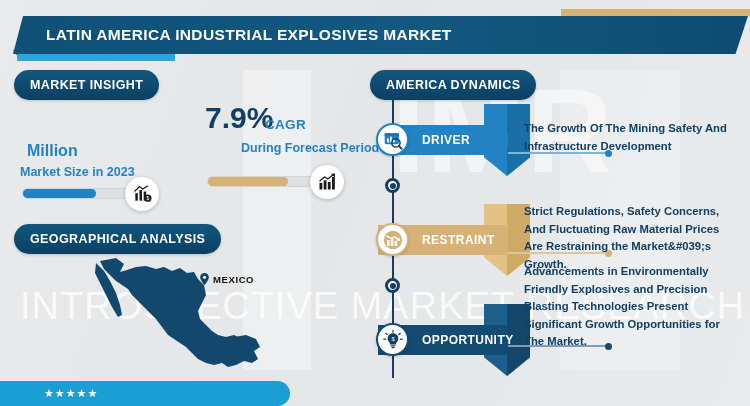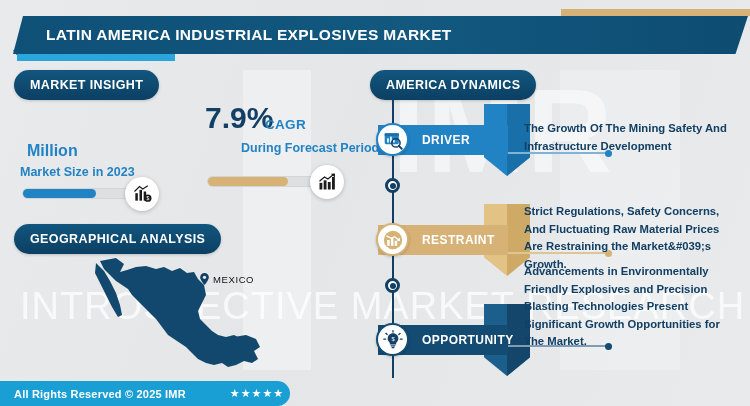--- a/index.html
+++ b/index.html
@@ -120,21 +120,21 @@
   #bubble-1 { left:125px; top:177px; }
   #bubble-2 { left:310px; top:165px; }
 
   
   .map-wrap { position:absolute; left:86px; top:255px; width:180px; height:130px; }
   .map-pin {
     position:absolute; left:200px; top:273px;
     display:flex; align-items:center; gap:4px;
   }
   .map-pin-label {
-    font-size:9.5px; font-weight:400; color:#111; letter-spacing:.6px;
+    font-size:9.5px; font-weight:700; color:#111; letter-spacing:.6px;
   }
 
   
   .spine {
     position:absolute; left:392px; top:100px; width:2px; height:278px;
     background:#123f63;
   }
   .node {
     position:absolute; width:15px; height:15px; border-radius:50%;
     background:#fff; border:3px solid #123f63;
@@ -144,21 +144,21 @@
     content:""; width:6px; height:6px; border-radius:50%; background:#123f63;
   }
   #node-1 { left:385px; top:178px; }
   #node-2 { left:385px; top:278px; }
 
   .row-bar {
     position:absolute; height:30px; display:flex; align-items:center;
     padding-left:44px; color:#fff; font-size:12px; font-weight:700;
     letter-spacing:.45px;
   }
-  #bar-driver      { left:378px; top:125px; width:130px; background:#2283c4; }
+  #bar-driver      { left:378px; top:125px; width:130px; background:#2283c4;border-radius:11px; }
   #bar-restraint   { left:378px; top:225px; width:130px; background:#d7b277; }
   #bar-opportunity { left:378px; top:325px; width:130px; background:#144b73; }
 
   .row-icon {
     position:absolute; width:33px; height:33px; border-radius:50%;
     background:#fff; display:flex; align-items:center; justify-content:center;
     box-shadow:0 1px 3px rgba(0,0,0,.2);
   }
   #icon-driver      { left:376px; top:123px; border:2px solid #2283c4; }
   #icon-restraint   { left:376px; top:223px; border:2px solid #d7b277; }
@@ -356,17 +356,16 @@
       <line x1="20.6" y1="4" x2="19" y2="5.4" stroke="#123f63" stroke-width="1.5" stroke-linecap="round"></line>
       <line x1="1" y1="11" x2="3.2" y2="11" stroke="#123f63" stroke-width="1.5" stroke-linecap="round"></line>
       <line x1="23" y1="11" x2="20.8" y2="11" stroke="#123f63" stroke-width="1.5" stroke-linecap="round"></line>
       <text x="12" y="13.2" font-size="7" fill="#fff" text-anchor="middle" font-family="'Liberation Sans',sans-serif">$</text>
     </svg>
   </div>
   <div class="leader" id="leader-3"></div>
   <div class="desc" id="desc-3">Advancements in Environmentally Friendly Explosives and Precision Blasting Technologies Present Significant Growth Opportunities for The Market.</div>
 
   <div class="footer">
-    <span class="footer-text">All Rights Reserved © 2025 IMR</span>
     <span class="footer-stars">★★★★★</span>
   </div>
 
 </div>
 
 </body></html>

